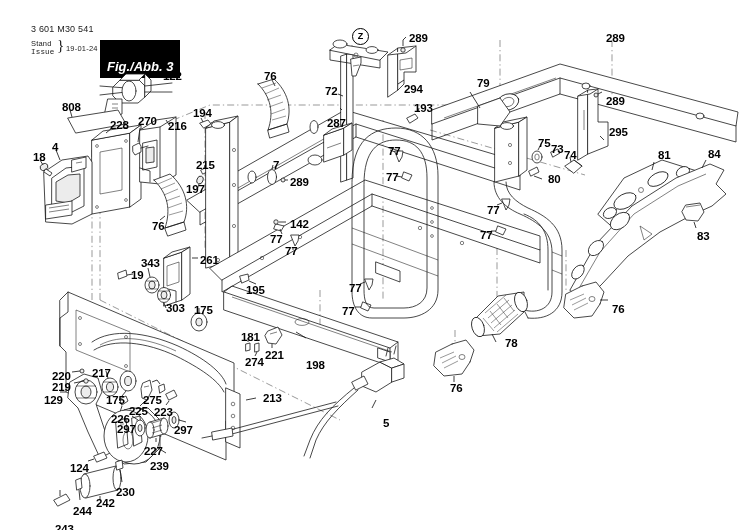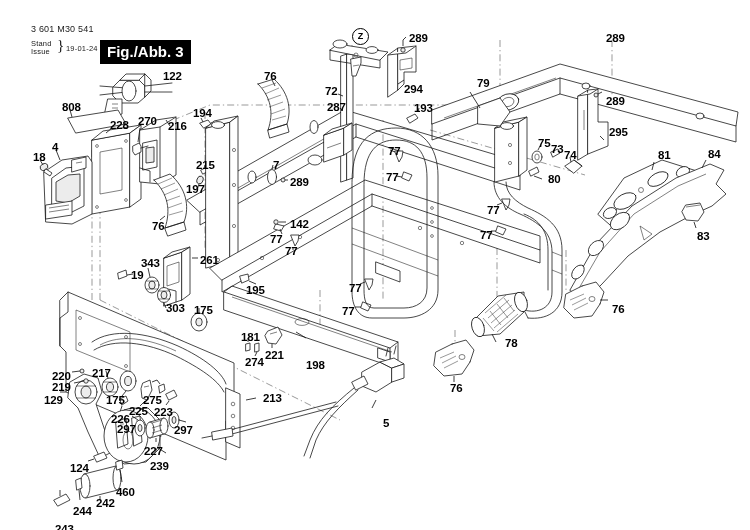--- a/index.html
+++ b/index.html
@@ -5,25 +5,25 @@
 <style>
   html,body{margin:0;padding:0;background:#fff;}
   body{width:750px;height:530px;position:relative;overflow:hidden;
        font-family:"Liberation Sans","DejaVu Sans",sans-serif;color:#000;}
   #sheet{position:absolute;inset:0;width:750px;height:530px;}
   #svgroot{position:absolute;left:0;top:0;width:750px;height:530px;}
 
   .hdr{position:absolute;font-size:8.5px;letter-spacing:.2px;white-space:nowrap;color:#1a1a1a;}
   #hdr-code{left:31px;top:24px;font-size:9px;}
   #hdr-stand{left:31px;top:40px;font-size:7.5px;line-height:8.5px;}
-  #hdr-issue{left:31px;top:48px;font-size:7.5px;line-height:8.5px;}
+  #hdr-issue{left:31px;top:48px;font-size:7.5px;line-height:8.5px;font-family:Liberation Mono, monospace;}
   #hdr-brace{left:57px;top:38px;font-size:15px;line-height:15px;font-family:"Liberation Serif",serif;}
   #hdr-date{left:66px;top:44px;font-size:7.5px;}
   #figbox{left:100px;top:40px;background:#000;color:#fff;font-weight:bold;
-          font-size:15px;padding:2px 6px 3px 6px;letter-spacing:0;border:1px solid #000;}
+          font-size:13px;padding:18px 6px 3px 6px;letter-spacing:0;border:1px solid #000;font-style:italic;}
 
   #footer{position:absolute;right:8px;bottom:12px;font-size:7.3px;line-height:9.2px;
           text-align:left;color:#1a1a1a;white-space:nowrap;}
 
   .lbl{position:absolute;font-weight:bold;font-size:11.5px;line-height:11.5px;
        color:#000;white-space:nowrap;letter-spacing:-0.2px;}
   .zmark{position:absolute;width:15px;height:15px;border:1.2px solid #000;border-radius:50%;
          font-size:9px;font-weight:bold;text-align:center;line-height:14px;background:#fff;}
 </style>
 </head>
@@ -611,27 +611,27 @@
       <div class="lbl" style="left: 106px; top: 395px;">175</div>
       <div class="lbl" style="left: 143px; top: 395px;">275</div>
       <div class="lbl" style="left: 111px; top: 414px;">226</div>
       <div class="lbl" style="left: 129px; top: 406px;">225</div>
       <div class="lbl" style="left: 154px; top: 407px;">223</div>
       <div class="lbl" style="left: 117px; top: 424px;">297</div>
       <div class="lbl" style="left: 174px; top: 425px;">297</div>
       <div class="lbl" style="left: 144px; top: 446px;">227</div>
       <div class="lbl" style="left: 150px; top: 461px;">239</div>
       <div class="lbl" style="left: 70px; top: 463px;">124</div>
-      <div class="lbl" style="left: 116px; top: 487px;">460</div>
+      <div class="lbl" style="left: 116px; top: 487px;">230</div>
       <div class="lbl" style="left: 96px; top: 498px;">242</div>
       <div class="lbl" style="left: 55px; top: 484px; margin-top: 40px;">243</div>
       <div class="lbl" style="left: 73px; top: 506px;">244</div>
       <div class="lbl" style="left: 264px; top: 71px;">76</div>
       <div class="lbl" style="left: 325px; top: 86px;">72</div>
-      <div class="lbl" style="left: 327px; top: 102px;">287</div>
+      <div class="lbl" style="left: 327px; top: 118px;">287</div>
       <div class="lbl" style="left: 409px; top: 33px;">289</div>
       <div class="lbl" style="left: 404px; top: 84px;">294</div>
       <div class="lbl" style="left: 414px; top: 103px;">193</div>
       <div class="lbl" style="left: 273px; top: 160px;">7</div>
       <div class="lbl" style="left: 290px; top: 177px;">289</div>
       <div class="lbl" style="left: 388px; top: 146px;">77</div>
       <div class="lbl" style="left: 386px; top: 172px;">77</div>
       <div class="lbl" style="left: 290px; top: 219px;">142</div>
       <div class="lbl" style="left: 270px; top: 234px;">77</div>
       <div class="lbl" style="left: 285px; top: 246px;">77</div>

